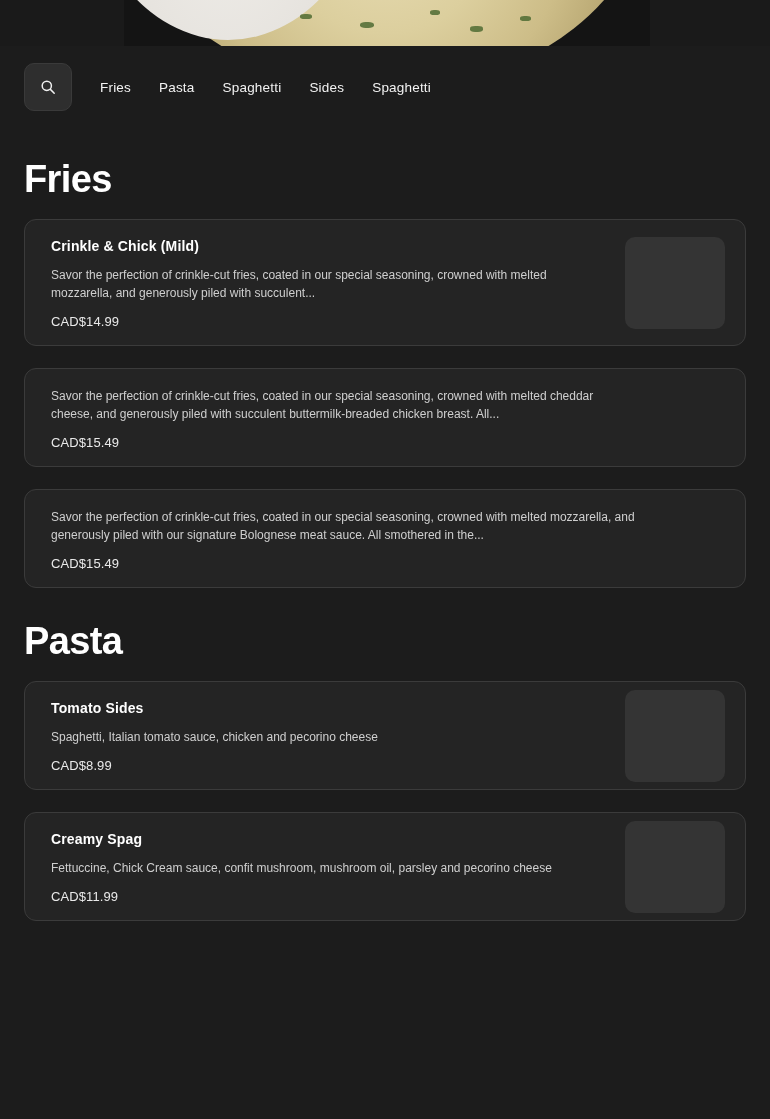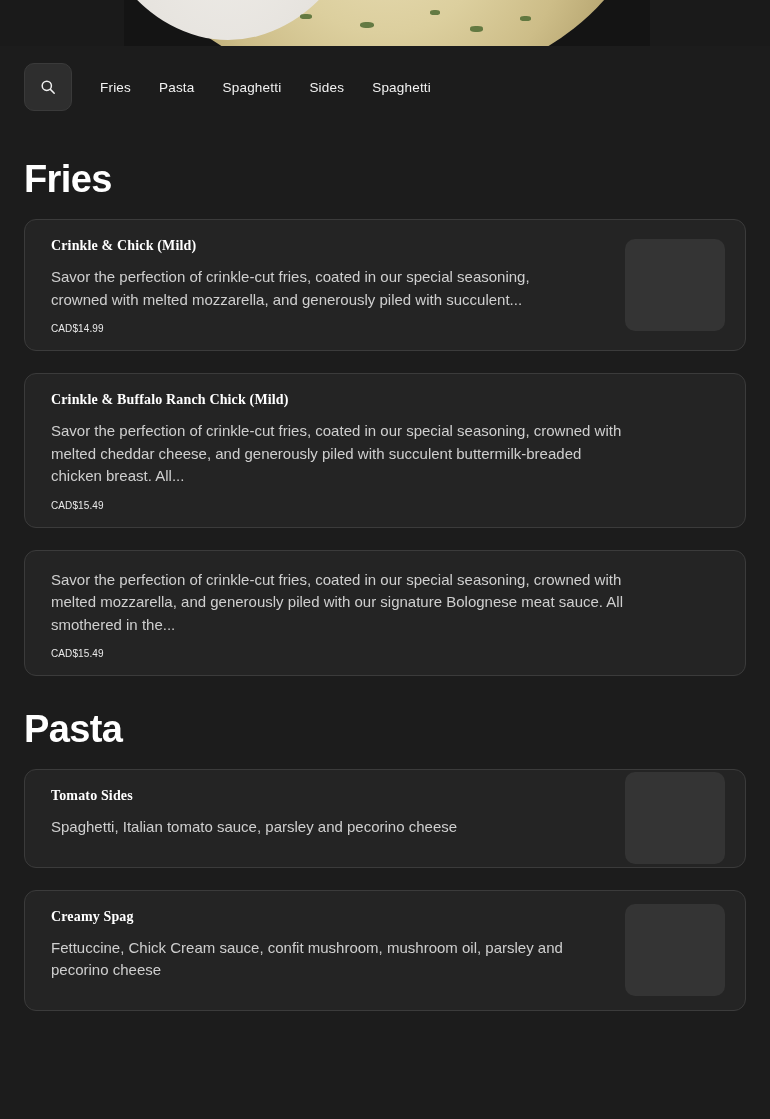--- a/index.html
+++ b/index.html
@@ -134,32 +134,31 @@
     flex: 1 1 auto;
     padding-right: 8px;
   }
   .card.has-image .card-body { padding-right: 150px; }
   .card-title {
     color: #ffffff;
     font-size: 14px;
     font-weight: bold;
     letter-spacing: .15px;
     margin-bottom: 12px;
-    font-family: Liberation Serif, serif;
   }
   .card-desc {
     color: #cfcfcf;
-    font-size: 15px;
+    font-size: 12px;
     line-height: 1.5;
     margin-bottom: 12px;
     max-width: 585px;
   }
   .card-price {
     color: #e9e9e9;
-    font-size: 10px;
+    font-size: 13px;
     letter-spacing: .1px;
   }
   .card-thumb {
     position: absolute;
     right: 20px;
     top: 50%;
     transform: translateY(-50%);
     width: 100px;
     height: 92px;
     border-radius: 10px;
@@ -207,45 +206,46 @@
     <div class="card-body">
       <div class="card-title">Crinkle &amp; Chick (Mild)</div>
       <div class="card-desc">Savor the perfection of crinkle-cut fries, coated in our special seasoning, crowned with melted mozzarella, and generously piled with succulent...</div>
       <div class="card-price">CAD$14.99</div>
     </div>
     <div class="card-thumb"></div>
   </div>
 
   <div class="card">
     <div class="card-body">
-      <div class="card-title">Crinkle &amp; Buffalo Ranch Chick (Mild)</div>
       <div class="card-desc">Savor the perfection of crinkle-cut fries, coated in our special seasoning, crowned with melted cheddar cheese, and generously piled with succulent buttermilk-breaded chicken breast. All...</div>
       <div class="card-price">CAD$15.49</div>
     </div>
   </div>
 
   <div class="card">
     <div class="card-body">
       <div class="card-desc">Savor the perfection of crinkle-cut fries, coated in our special seasoning, crowned with melted mozzarella, and generously piled with our signature Bolognese meat sauce. All smothered in the...</div>
       <div class="card-price">CAD$15.49</div>
     </div>
   </div>
 
   <h2 class="section-title">Pasta</h2>
 
   <div class="card has-image">
     <div class="card-body">
       <div class="card-title">Tomato Sides</div>
-      <div class="card-desc">Spaghetti, Italian tomato sauce, parsley and pecorino cheese</div>
+      <div class="card-desc">Spaghetti, Italian tomato sauce, chicken and pecorino cheese</div>
+      <div class="card-price">CAD$8.99</div>
     </div>
     <div class="card-thumb"></div>
   </div>
 
   <div class="card has-image">
     <div class="card-body">
       <div class="card-title">Creamy Spag</div>
       <div class="card-desc">Fettuccine, Chick Cream sauce, confit mushroom, mushroom oil, parsley and pecorino cheese</div>
+      <div class="card-price">CAD$11.99</div>
     </div>
     <div class="card-thumb"></div>
   </div>
 
 
 </div>
 
 </body></html>

